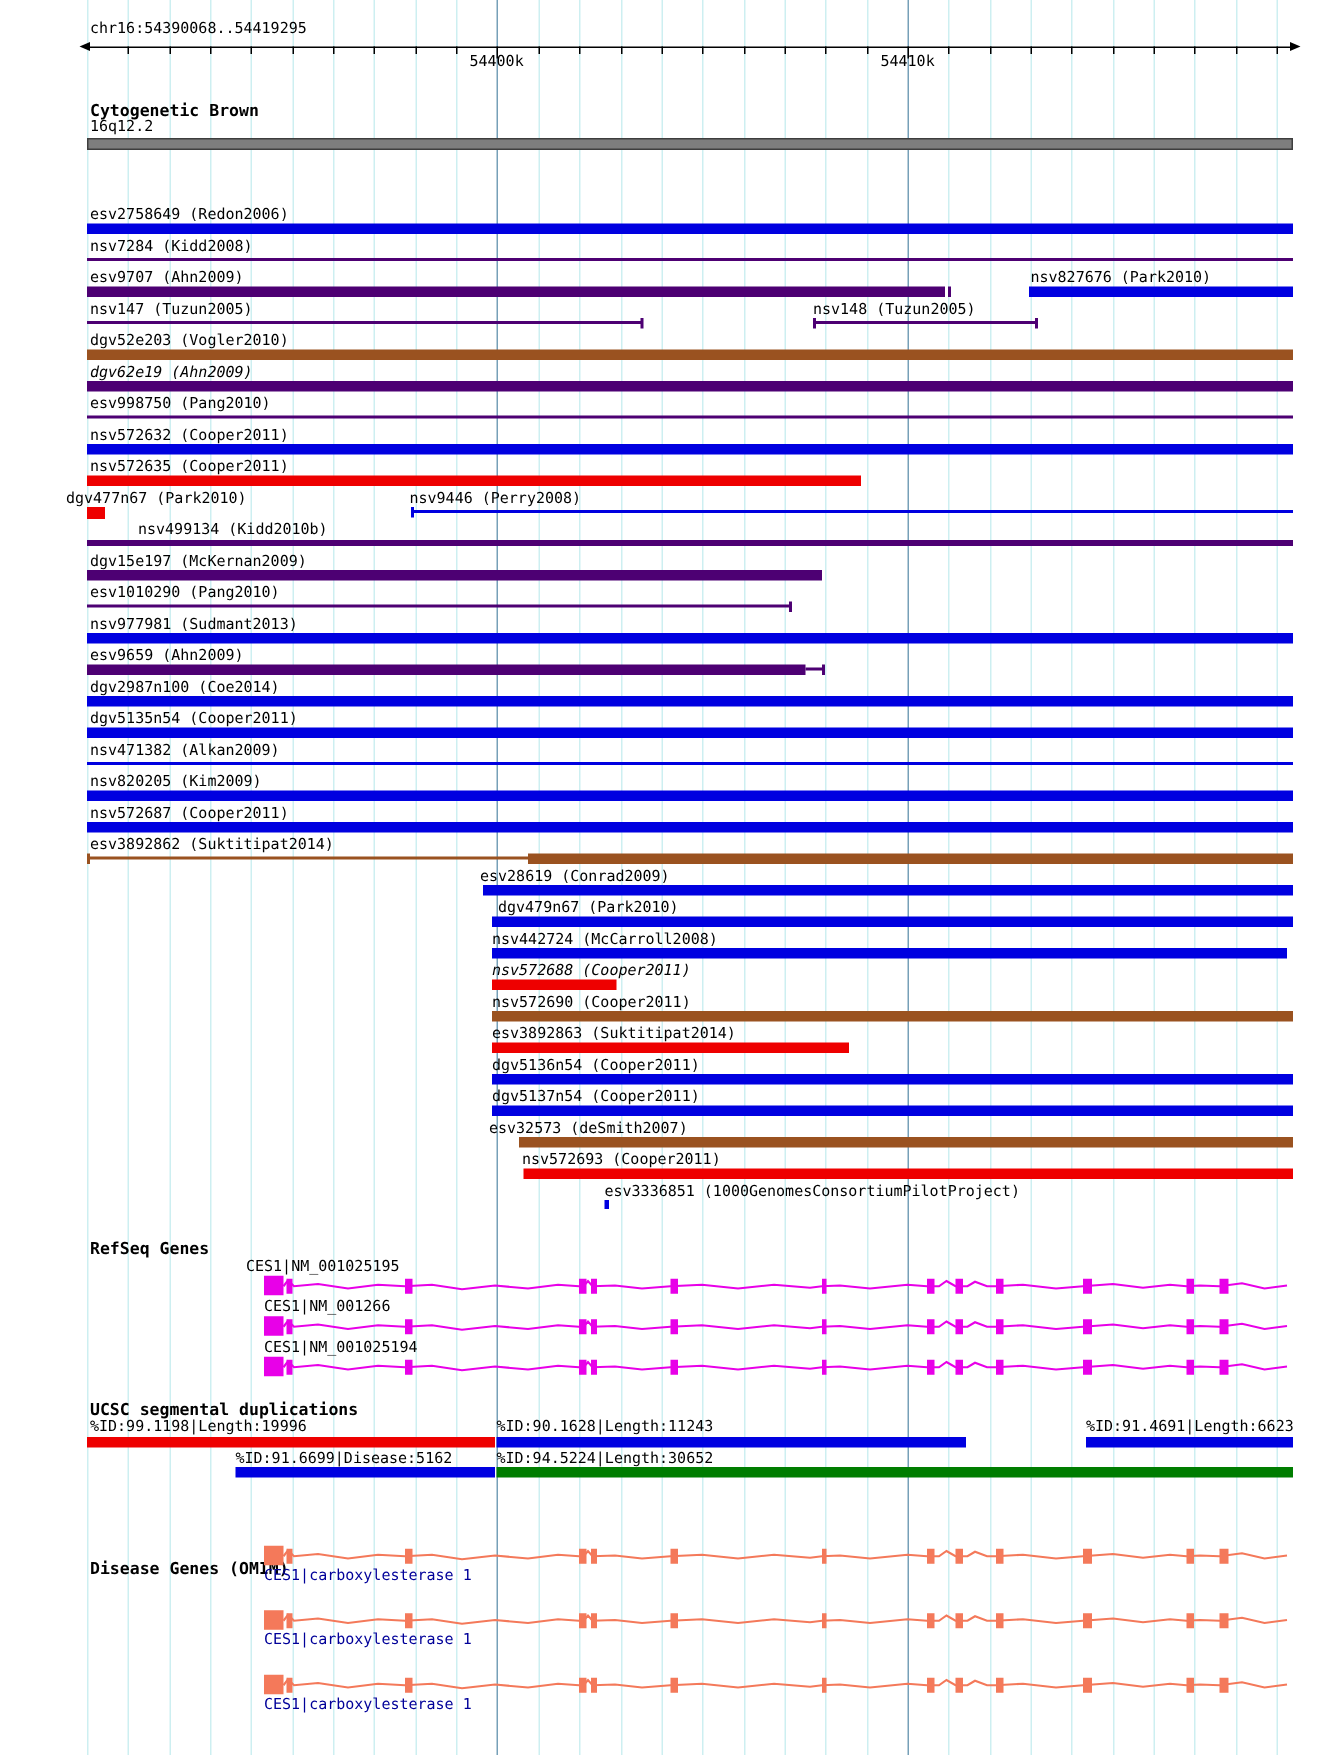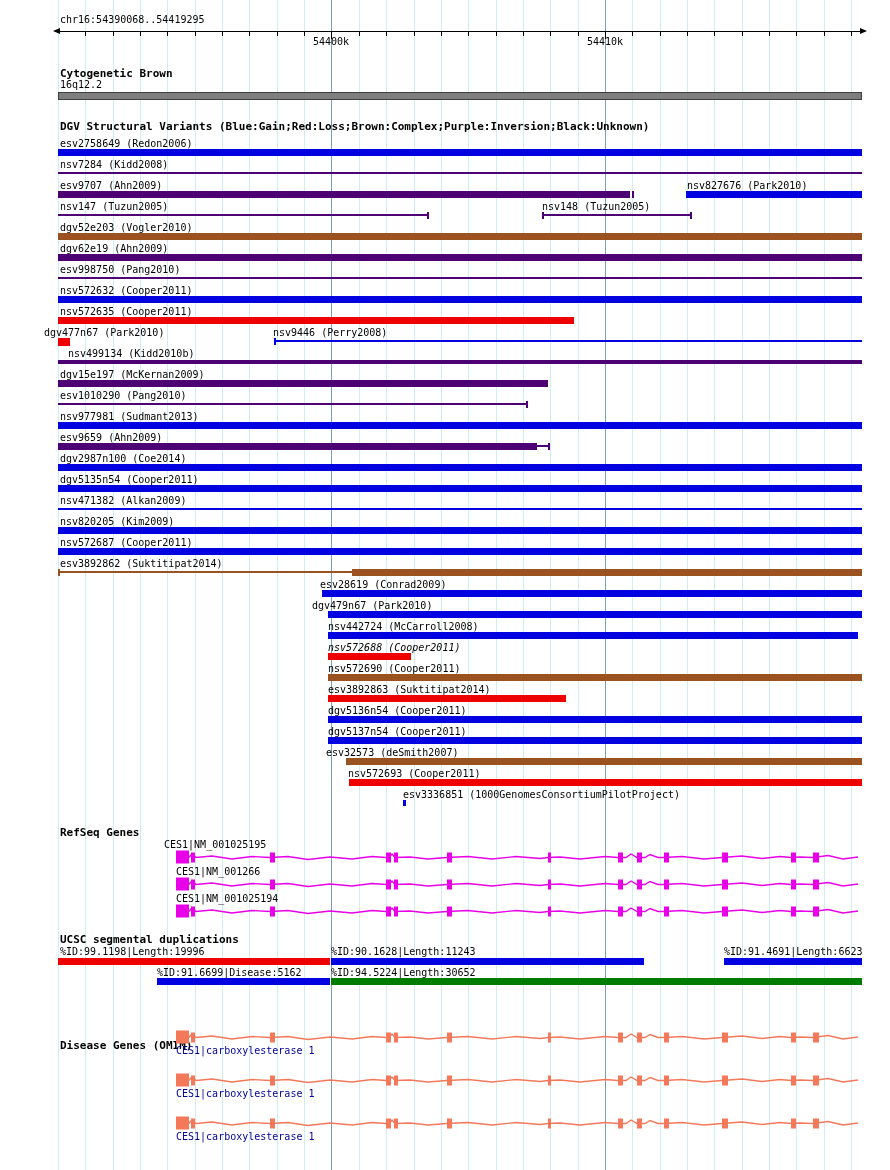--- a/index.html
+++ b/index.html
@@ -82,21 +82,20 @@
       <div class="abs" style="left: 823.7px; top: 31px; width: 1px; height: 5px; background: rgb(0, 0, 0);"></div>
       <div class="abs" style="left: 851px; top: 31px; width: 1px; height: 5px; background: rgb(0, 0, 0);"></div>
       <div class="abs lbl" style="left: 313px; top: 37px; color: rgb(0, 0, 0);">54400k</div>
       <div class="abs lbl" style="left: 587px; top: 37px; color: rgb(0, 0, 0);">54410k</div>
     </div>
 
   <div class="abs hdr" style="left:60px;top:68px;">Cytogenetic Brown</div>
   <div class="abs lbl" style="left:60px;top:80px;">16q12.2</div>
   <div class="abs bar" id="cytoband-bar" style="left: 58px; top: 92px; width: 804px; height: 8px; background: rgb(126, 126, 126); border: 1px solid rgb(62, 62, 62);"></div>
 
-  <div class="abs hdr" style="left:60px;top:121px;">DGV Structural Variants (Blue:Gain;Red:Loss;Brown:Complex;Purple:Inversion;Black:Unknown)</div>
   <div id="dgv-track">
       <div class="abs" style="left: 0px; top: 0px;">
         <div class="abs lbl" style="left: 60px; top: 139px; color: rgb(0, 0, 0);">esv2758649 (Redon2006)</div>
         <div class="abs" style="left: 58px; top: 149px; width: 804px; height: 7px; background: rgb(0, 0, 224);"></div>
       </div>
       <div class="abs" style="left: 0px; top: 0px;">
         <div class="abs lbl" style="left: 60px; top: 160px; color: rgb(0, 0, 0);">nsv7284 (Kidd2008)</div>
         <div class="abs" style="left: 58px; top: 172px; width: 804px; height: 2px; background: rgb(77, 0, 115);"></div>
       </div>
       <div class="abs" style="left: 0px; top: 0px;">
@@ -113,21 +112,21 @@
         <div class="abs" style="left: 427px; top: 212px; width: 2px; height: 7px; background: rgb(77, 0, 115);"></div>
         <div class="abs" style="left: 542px; top: 214px; width: 149px; height: 2px; background: rgb(77, 0, 115);"></div>
         <div class="abs" style="left: 542px; top: 212px; width: 2px; height: 7px; background: rgb(77, 0, 115);"></div>
         <div class="abs" style="left: 690px; top: 212px; width: 2px; height: 7px; background: rgb(77, 0, 115);"></div>
       </div>
       <div class="abs" style="left: 0px; top: 0px;">
         <div class="abs lbl" style="left: 60px; top: 223px; color: rgb(0, 0, 0);">dgv52e203 (Vogler2010)</div>
         <div class="abs" style="left: 58px; top: 233px; width: 804px; height: 7px; background: rgb(154, 82, 32);"></div>
       </div>
       <div class="abs" style="left: 0px; top: 0px;">
-        <div class="abs lbl" style="left: 60px; top: 244px; color: rgb(0, 0, 0);">dgv62e19 (Ahn2009)</div>
+        <div class="abs lbl" style="left: 60px; top: 244px; color: rgb(0, 0, 0); font-style: italic;">dgv62e19 (Ahn2009)</div>
         <div class="abs" style="left: 58px; top: 254px; width: 804px; height: 7px; background: rgb(77, 0, 115);"></div>
       </div>
       <div class="abs" style="left: 0px; top: 0px;">
         <div class="abs lbl" style="left: 60px; top: 265px; color: rgb(0, 0, 0);">esv998750 (Pang2010)</div>
         <div class="abs" style="left: 58px; top: 277px; width: 804px; height: 2px; background: rgb(77, 0, 115);"></div>
       </div>
       <div class="abs" style="left: 0px; top: 0px;">
         <div class="abs lbl" style="left: 60px; top: 286px; color: rgb(0, 0, 0);">nsv572632 (Cooper2011)</div>
         <div class="abs" style="left: 58px; top: 296px; width: 804px; height: 7px; background: rgb(0, 0, 224);"></div>
       </div>
@@ -136,21 +135,21 @@
         <div class="abs" style="left: 58px; top: 317px; width: 516px; height: 7px; background: rgb(238, 0, 0);"></div>
       </div>
       <div class="abs" style="left: 0px; top: 0px;">
         <div class="abs lbl" style="left: 44px; top: 328px; color: rgb(0, 0, 0);">dgv477n67 (Park2010)</div>
         <div class="abs lbl" style="left: 273px; top: 328px; color: rgb(0, 0, 0);">nsv9446 (Perry2008)</div>
         <div class="abs" style="left: 58px; top: 338px; width: 12px; height: 8px; background: rgb(238, 0, 0);"></div>
         <div class="abs" style="left: 274px; top: 338px; width: 2px; height: 7px; background: rgb(0, 0, 224);"></div>
         <div class="abs" style="left: 274px; top: 340px; width: 588px; height: 2px; background: rgb(0, 0, 224);"></div>
       </div>
       <div class="abs" style="left: 0px; top: 0px;">
-        <div class="abs lbl" style="left: 52px; top: 349px; color: rgb(0, 0, 0); padding-left: 16px;">nsv499134 (Kidd2010b)</div>
+        <div class="abs lbl" style="left: 76px; top: 349px; color: rgb(0, 0, 0); padding-left: 16px;">nsv499134 (Kidd2010b)</div>
         <div class="abs" style="left: 58px; top: 360px; width: 804px; height: 4px; background: rgb(77, 0, 115);"></div>
       </div>
       <div class="abs" style="left: 0px; top: 0px;">
         <div class="abs lbl" style="left: 60px; top: 370px; color: rgb(0, 0, 0);">dgv15e197 (McKernan2009)</div>
         <div class="abs" style="left: 58px; top: 380px; width: 490px; height: 7px; background: rgb(77, 0, 115);"></div>
       </div>
       <div class="abs" style="left: 0px; top: 0px;">
         <div class="abs lbl" style="left: 60px; top: 391px; color: rgb(0, 0, 0);">esv1010290 (Pang2010)</div>
         <div class="abs" style="left: 58px; top: 403px; width: 468px; height: 2px; background: rgb(77, 0, 115);"></div>
         <div class="abs" style="left: 526px; top: 401px; width: 2px; height: 7px; background: rgb(77, 0, 115);"></div>
@@ -189,21 +188,21 @@
         <div class="abs lbl" style="left: 60px; top: 559px; color: rgb(0, 0, 0);">esv3892862 (Suktitipat2014)</div>
         <div class="abs" style="left: 58px; top: 569px; width: 2px; height: 7px; background: rgb(154, 82, 32);"></div>
         <div class="abs" style="left: 58px; top: 571px; width: 294px; height: 2px; background: rgb(154, 82, 32);"></div>
         <div class="abs" style="left: 352px; top: 569px; width: 510px; height: 7px; background: rgb(154, 82, 32);"></div>
       </div>
       <div class="abs" style="left: 0px; top: 0px;">
         <div class="abs lbl" style="left: 320px; top: 580px; color: rgb(0, 0, 0);">esv28619 (Conrad2009)</div>
         <div class="abs" style="left: 322px; top: 590px; width: 540px; height: 7px; background: rgb(0, 0, 224);"></div>
       </div>
       <div class="abs" style="left: 0px; top: 0px;">
-        <div class="abs lbl" style="left: 312px; top: 601px; color: rgb(0, 0, 0);">dgv479n67 (Park2010)</div>
+        <div class="abs lbl" style="left: 332px; top: 601px; color: rgb(0, 0, 0);">dgv479n67 (Park2010)</div>
         <div class="abs" style="left: 328px; top: 611px; width: 534px; height: 7px; background: rgb(0, 0, 224);"></div>
       </div>
       <div class="abs" style="left: 0px; top: 0px;">
         <div class="abs lbl" style="left: 328px; top: 622px; color: rgb(0, 0, 0);">nsv442724 (McCarroll2008)</div>
         <div class="abs" style="left: 328px; top: 632px; width: 530px; height: 7px; background: rgb(0, 0, 224);"></div>
       </div>
       <div class="abs" style="left: 0px; top: 0px;">
         <div class="abs lbl" style="left: 328px; top: 643px; color: rgb(0, 0, 0); font-style: italic;">nsv572688 (Cooper2011)</div>
         <div class="abs" style="left: 328px; top: 653px; width: 83px; height: 7px; background: rgb(238, 0, 0);"></div>
       </div>

